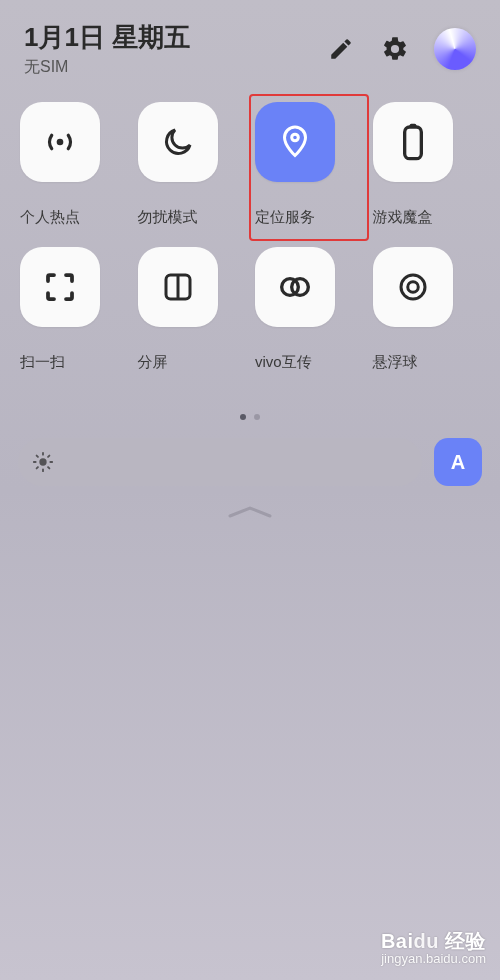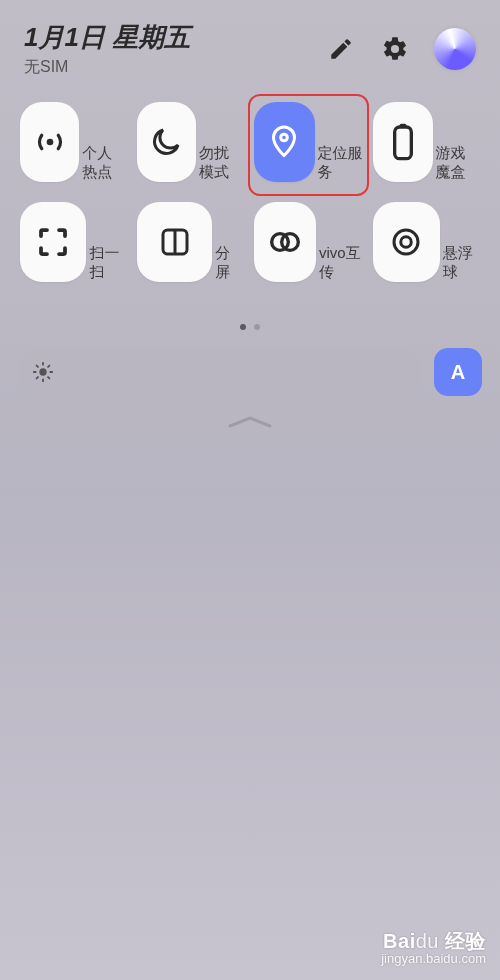--- a/index.html
+++ b/index.html
@@ -15,21 +15,20 @@
     padding: 20px 24px 6px 24px;
     display: flex;
     justify-content: space-between;
     align-items: center;
   }
   .date-block { display: flex; flex-direction: column; }
   .date {
     font-size: 26px;
     font-weight: 600;
     color: #2a2a2a;
-    font-style: italic;
   }
   .sim {
     font-size: 16px;
     color: #555;
     margin-top: 2px;
   }
   .header-icons {
     display: flex;
     align-items: center;
     gap: 24px;
@@ -42,36 +41,36 @@
     box-shadow: 0 0 4px rgba(0,0,0,.1);
   }
   .grid {
     padding: 18px 20px 0 20px;
     display: grid;
     grid-template-columns: repeat(4, 1fr);
     gap: 20px 10px;
   }
   .tile {
     display: flex;
-    flex-direction: row;
-    align-items: flex-end;
-    gap: 3px;
+    flex-direction: column;
+    align-items: flex-start;
+    gap: 26px;
   }
   .tilebtn {
     width: 80px; height: 80px;
     border-radius: 22px;
     background: #fafafa;
     display: flex; align-items: center; justify-content: center;
     box-shadow: 0 1px 2px rgba(0,0,0,.06);
   }
   .tilebtn.active { background: #6a82f7; }
   .tilelabel { font-size: 15px; color: #3a3a3a; }
   .highlight {
     border: 2px solid #e03a3a;
-    border-radius: 12px;
+    border-radius: 4px;
     padding: 6px 4px 12px 4px;
     margin: -8px -6px -14px -6px;
   }
   .highlight .tile { margin: 0; }
   .dots {
     display: flex; justify-content: center; gap: 8px;
     margin-top: 22px;
   }
   .dot { width: 6px; height: 6px; border-radius: 50%; background: #9a97a4; }
   .dot.active { background: #5a5a66; }
@@ -110,21 +109,21 @@
     color: #fff;
     line-height: 1.1;
     text-shadow: 0 0 2px rgba(0,0,0,.3);
   }
   .watermark .logo {
     font-size: 20px;
     font-weight: 700;
     letter-spacing: .5px;
   }
   .watermark .logo span.bai { font-weight:700; }
-  .watermark .logo span.du { font-weight:400; opacity:.85; }
+  .watermark .logo span.du { font-weight:700; opacity:.85; }
   .watermark .sub { font-size: 13px; opacity:.9;margin-left:16px; }
   svg { display:block; }
 </style>
 </head>
 <body>
 
 <div class="header">
   <div class="date-block">
     <div class="date">1月1日 星期五</div>
     <div class="sim">无SIM</div>

